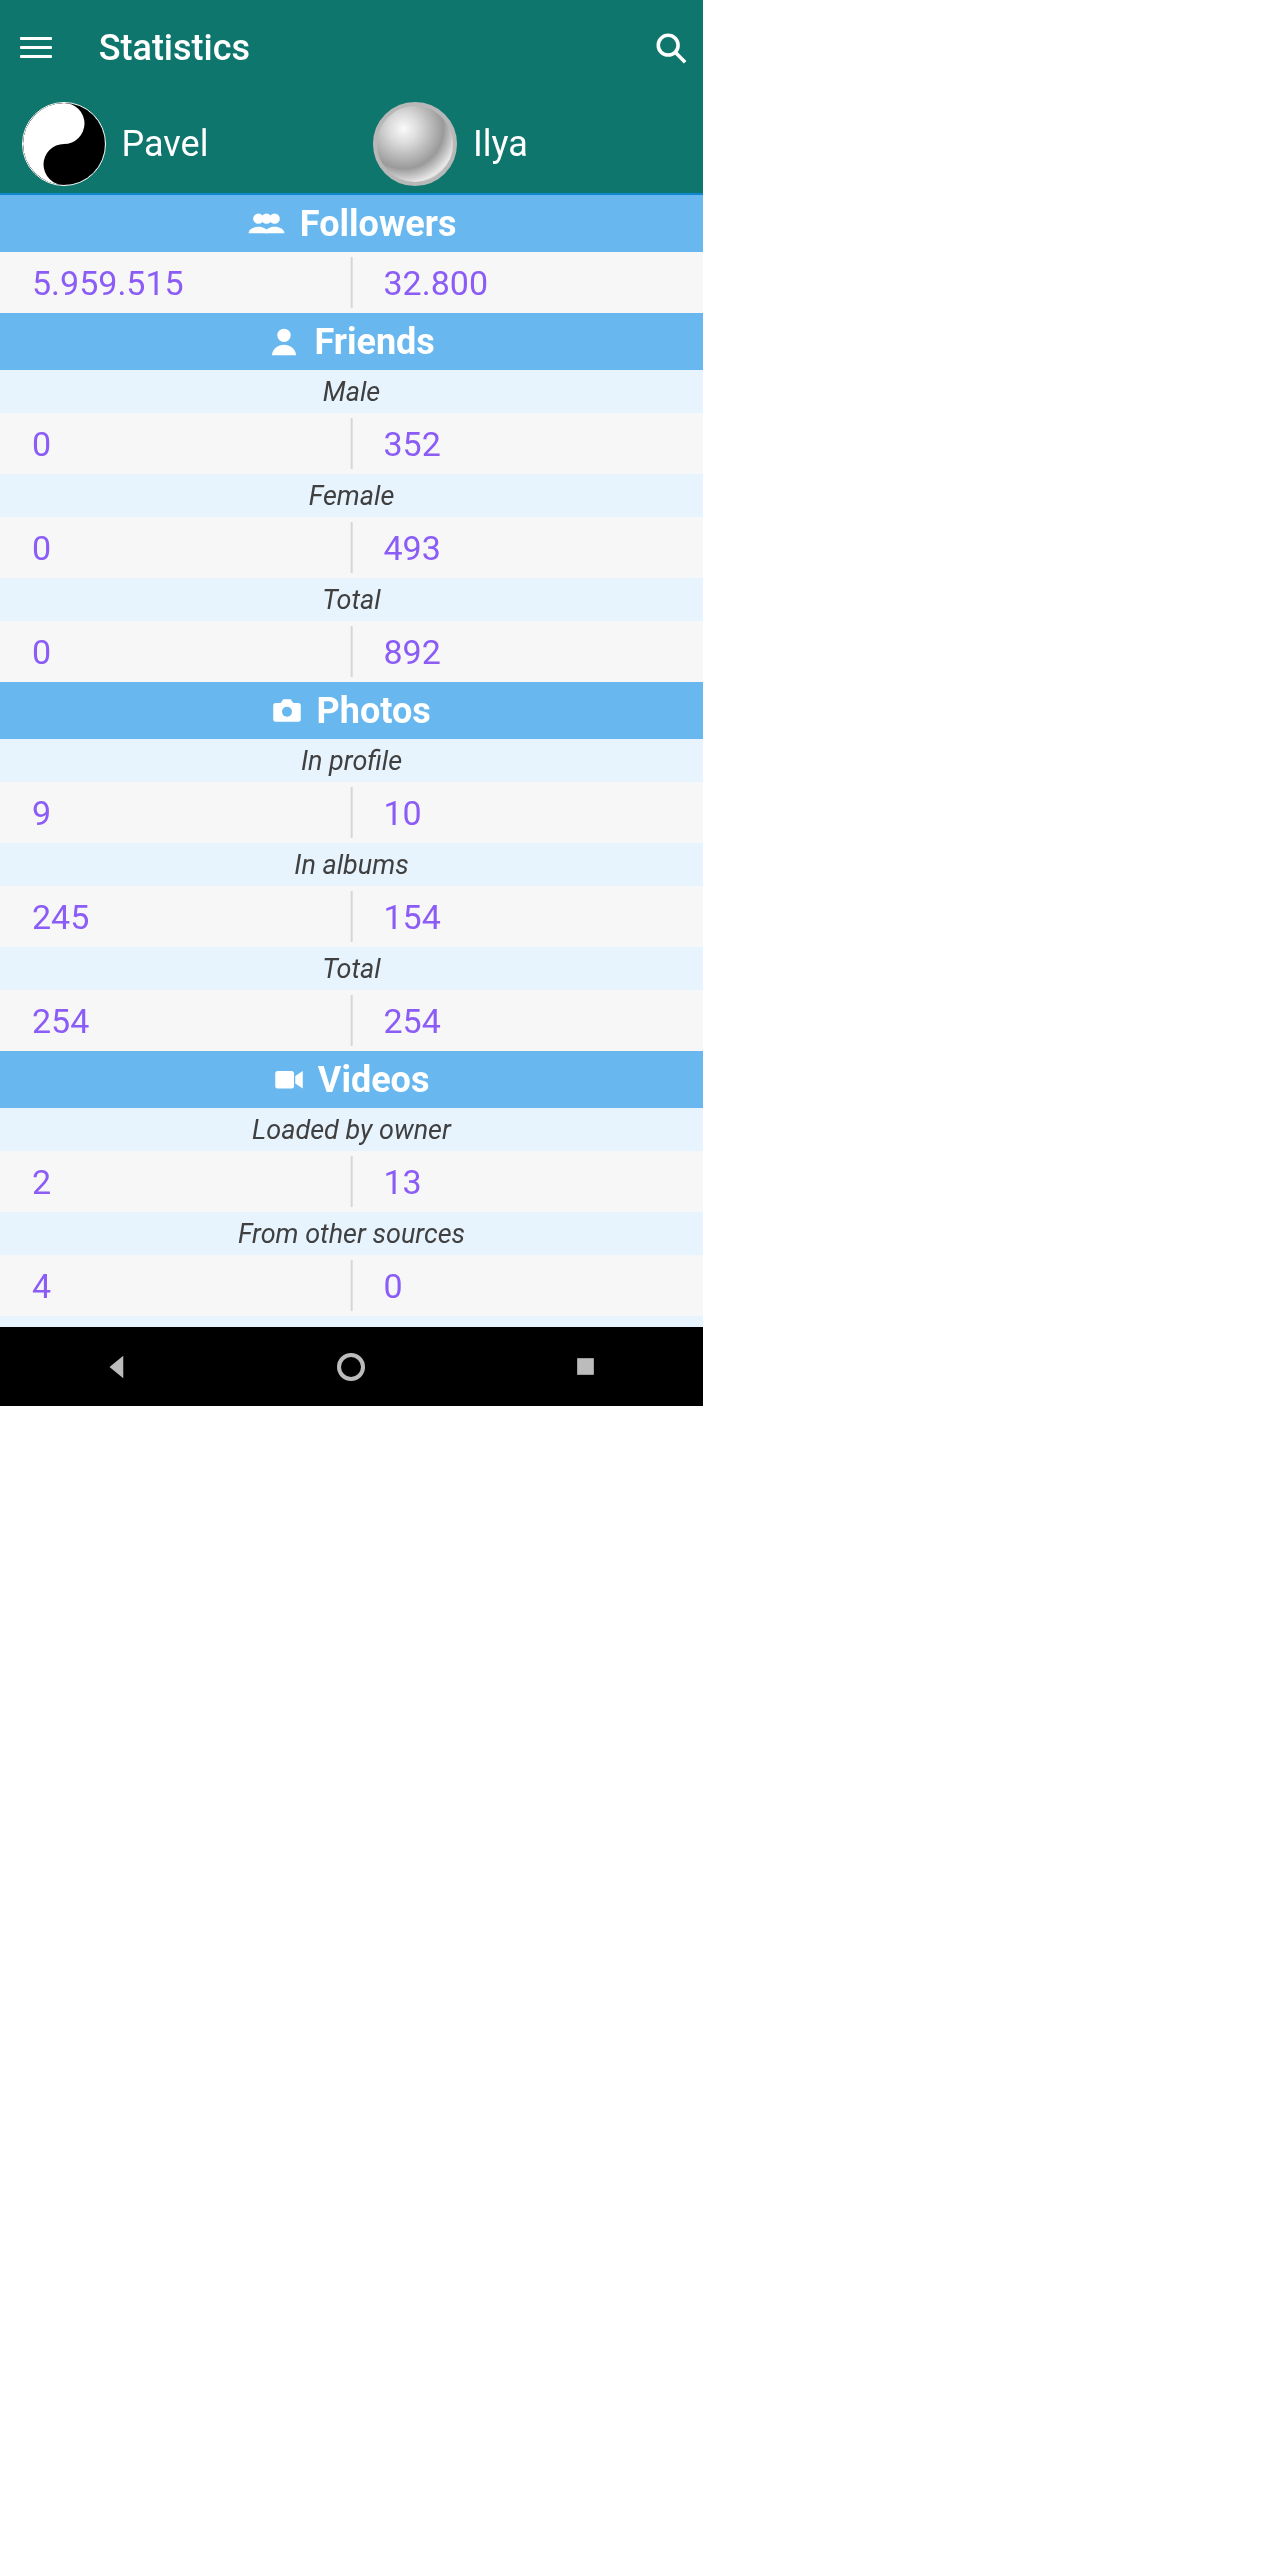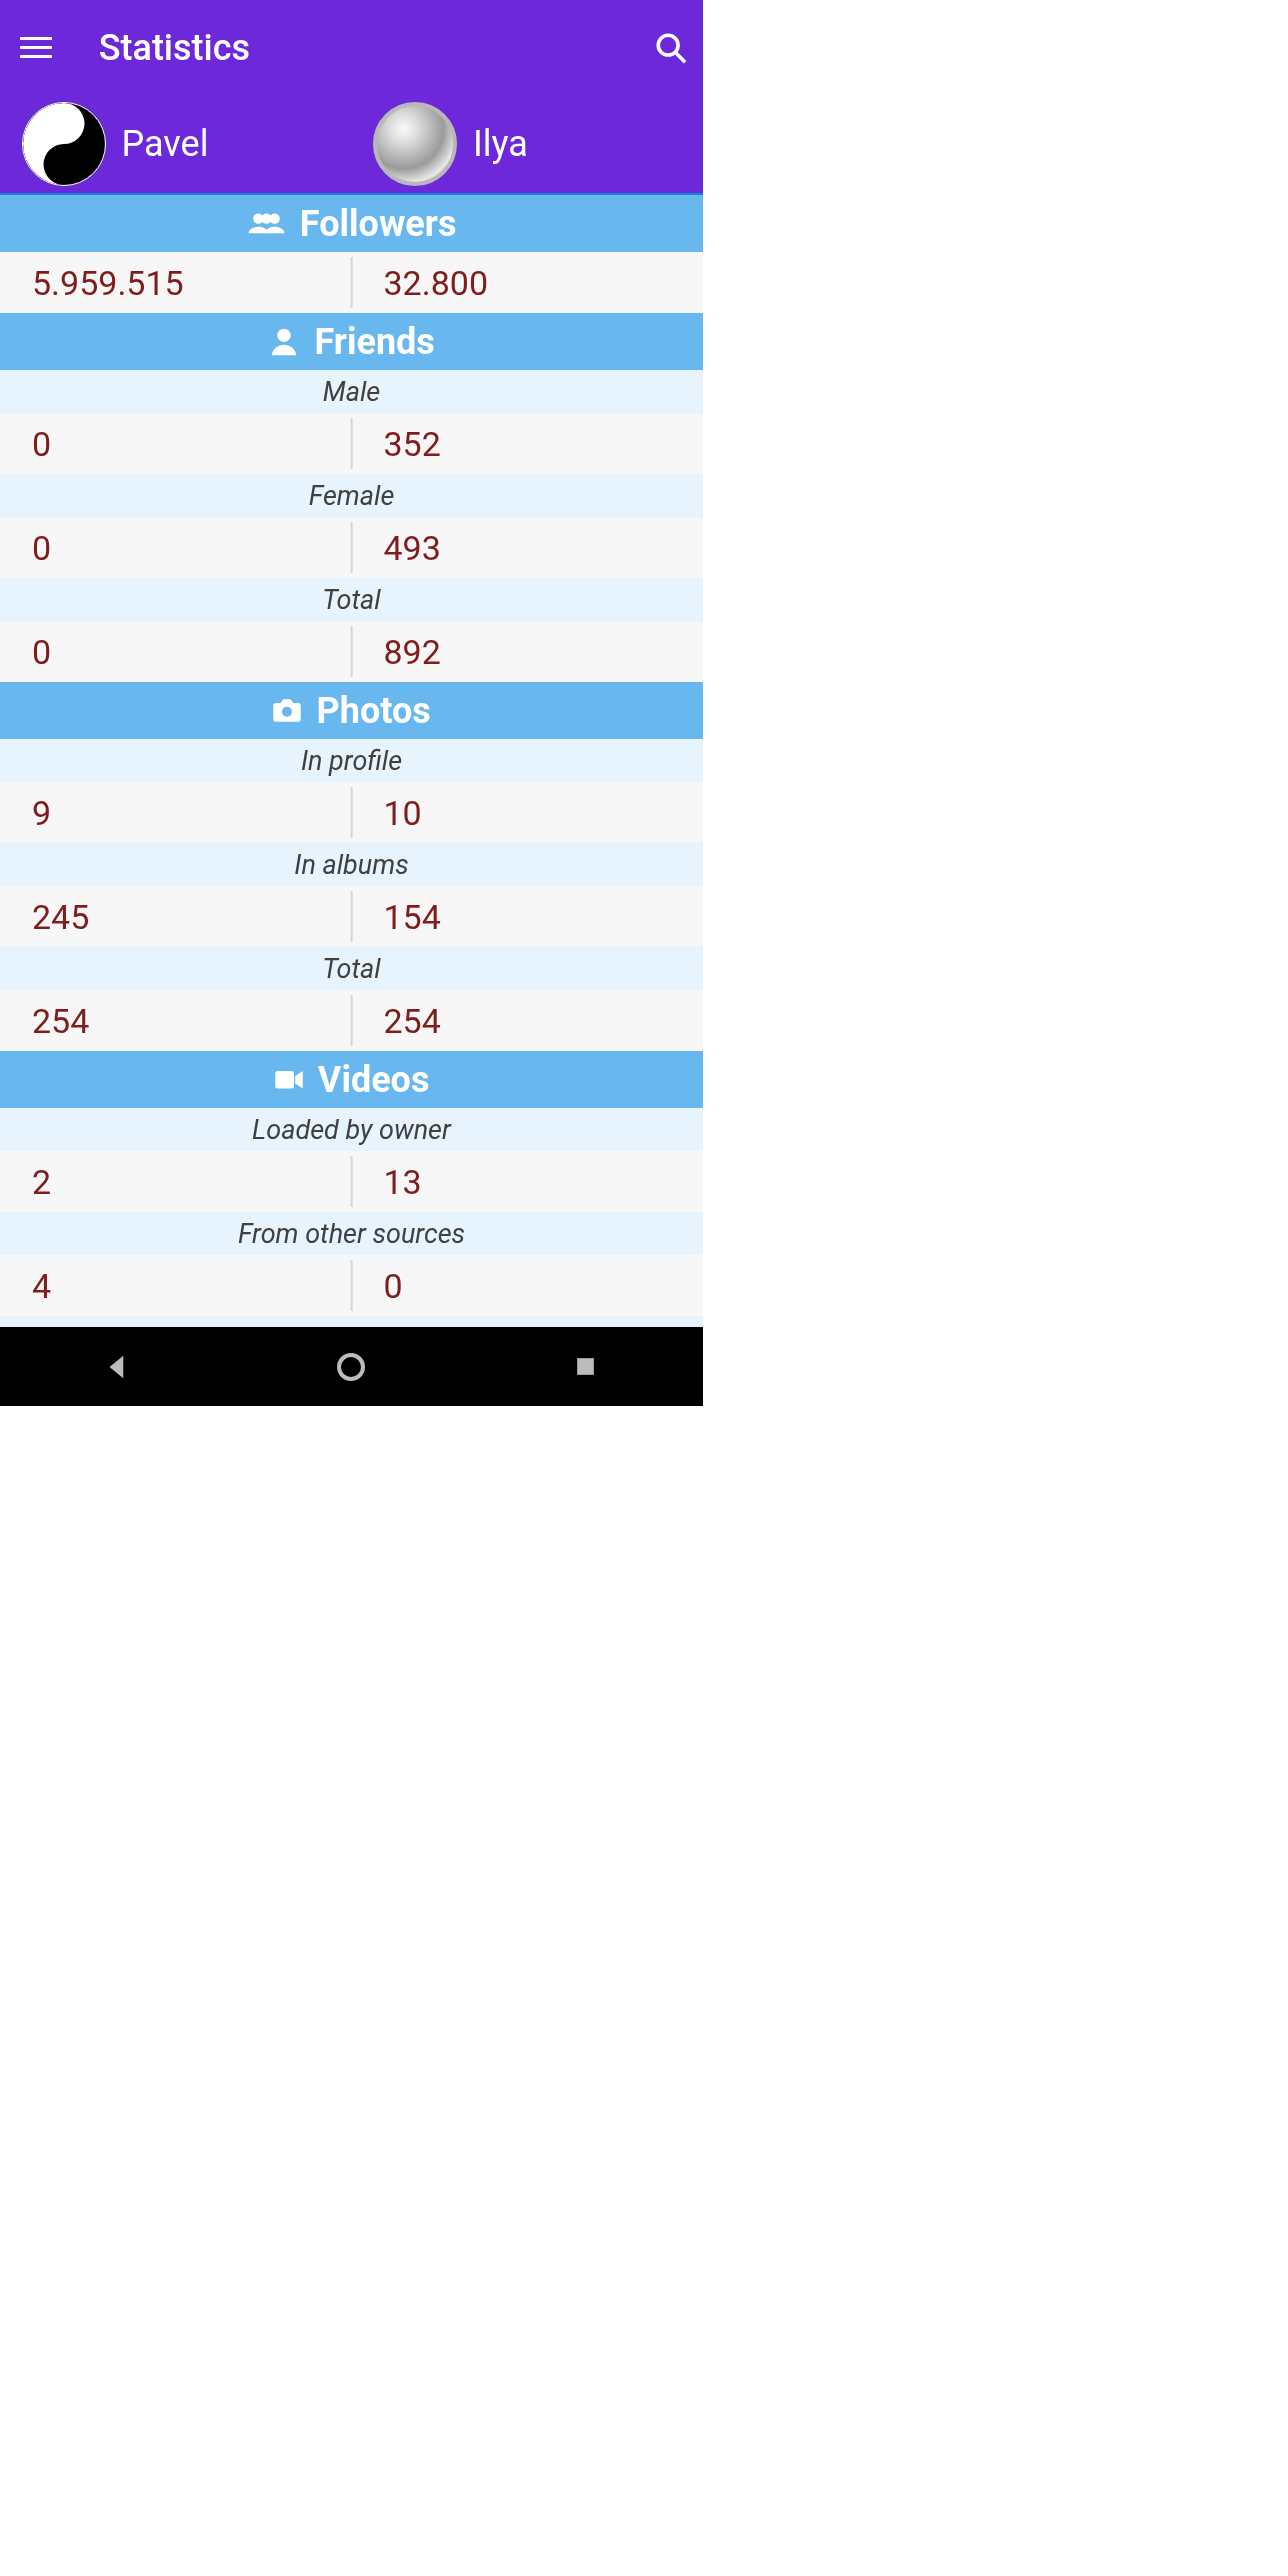--- a/index.html
+++ b/index.html
@@ -1,36 +1,36 @@
 <!DOCTYPE html>
 <html style="font-size:14.3px"><head>
 <meta charset="utf-8">
 <style>
   * { margin: 0; padding: 0; box-sizing: border-box; }
   html, body { width: 703px; height: 1406px; font-family: Roboto, Arial, sans-serif; background: #fff; }
   .root { width: 703px; height: 1406px; display: flex; flex-direction: column; background: #fff; }
-  .appbar { background: #6d28d9; color: #fff; }
+  .appbar { background: #0f766e; color: #fff; }
   .appbar-top { display: flex; align-items: center; height: 95px; padding: 0 14.3px; }
   .hamburger { width: 36px; height: 36px; display: flex; flex-direction: column; justify-content: center; gap: 5.4px; margin-left: 5.4px; margin-right: 43px; }
   .hamburger span { display: block; height: 3.6px; background: #fff; border-radius: 0.9px; width: 32px; }
   .title { font-size: 36px; font-weight: 500; flex: 1; }
   .search-icon { width: 36px; height: 36px; display: flex; align-items: center; justify-content: center; }
   .appbar-users { display: flex; height: 100px; border-bottom: 2.7px solid #0f86d0; }
   .user-tab { flex: 1; display: flex; align-items: center; gap: 16px; padding-left: 21.5px; }
   .avatar { width: 84px; height: 84px; border-radius: 50%; }
   .avatar-yy { background: #000; position: relative; overflow: hidden; border: 1.8px solid #fff; }
   .avatar-yy svg { width: 100%; height: 100%; display: block; }
   .avatar-silver { background: radial-gradient(circle at 35% 30%, #fafafa 0%, #dcdcdc 20%, #9a9a9a 55%, #e8e8e8 75%, #777 100%); border: 4.5px solid #b8b8b8; }
   .user-name { color: #fff; font-size: 36px; font-weight: 400; }
   .content { flex: 1; overflow: hidden; position: relative; }
   .section-header { background: #68b8ef; color: #fff; display: flex; align-items: center; justify-content: center; gap: 14.3px; height: 57px; font-size: 36px; font-weight: 700; }
   .section-header svg { fill: #fff; }
   .sub-header { background: #e7f3fd; color: #404040; font-style: italic; font-size: 27px; text-align: center; height: 43px; display: flex; align-items: center; justify-content: center; }
   .data-row { display: flex; height: 61px; background: #f7f7f7; position: relative; }
-  .data-row .cell { flex: 1; display: flex; align-items: center; font-size: 34px; color: #7f1d1d; padding-left: 32px; }
+  .data-row .cell { flex: 1; display: flex; align-items: center; font-size: 34px; color: #8b5cf6; padding-left: 32px; }
   .data-row .cell.right { padding-left: 32px; }
   .divider-v { position: absolute; left: 50%; top: 5.4px; bottom: 5.4px; width: 2.7px; background: #d6d6d6; transform: translateX(-50%); }
   .navbar { background: #000; height: 79px; display: flex; align-items: center; justify-content: space-around; }
   .navbar .nav-btn { width: 43px; height: 43px; display: flex; align-items: center; justify-content: center; }
 </style>
 </head>
 <body>
 
 <div class="root">
 

